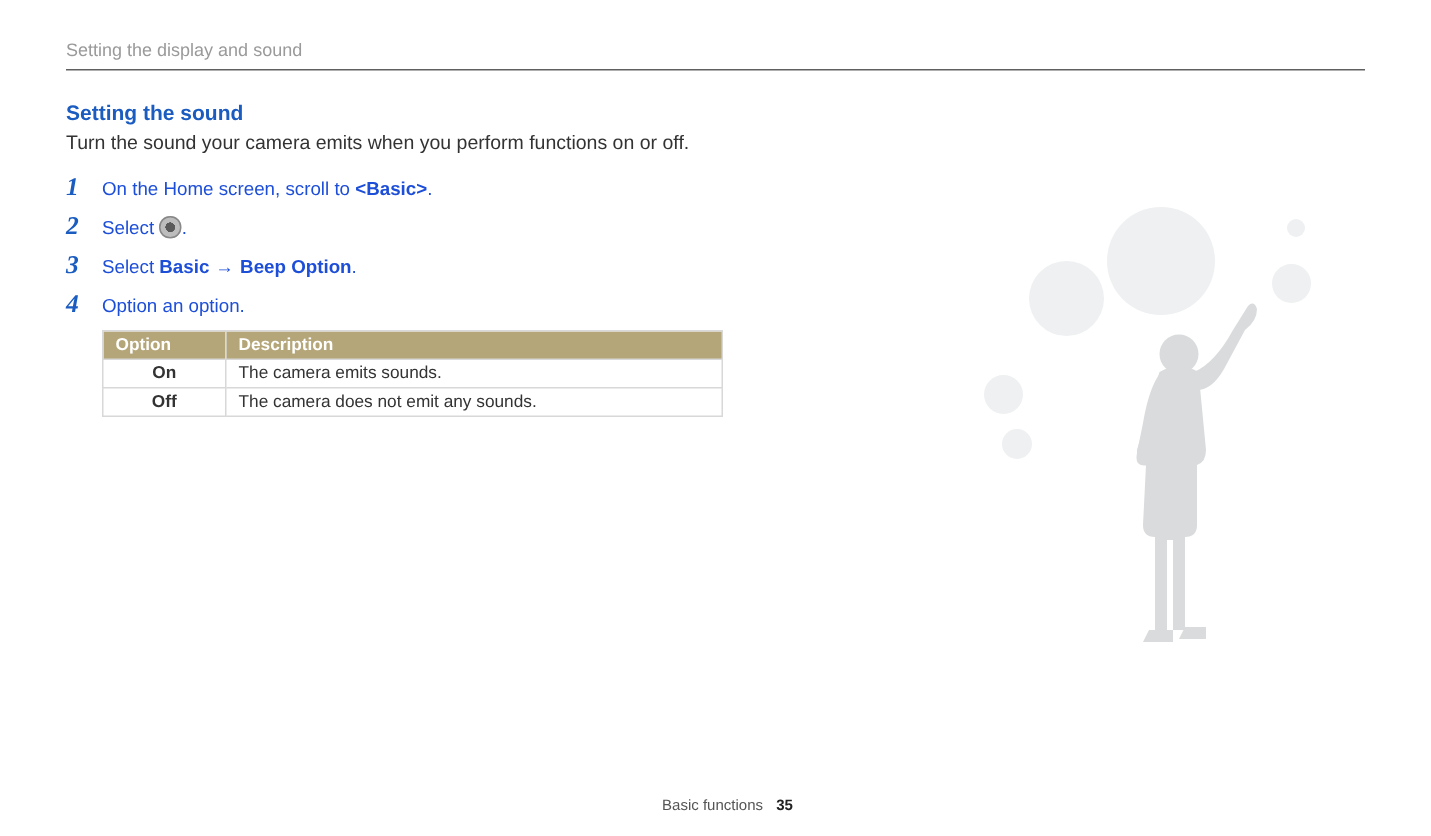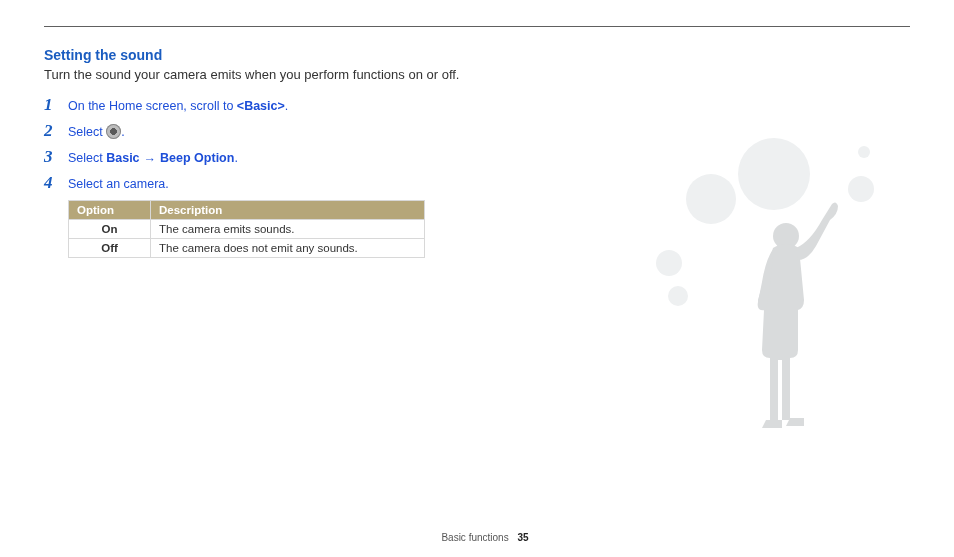--- a/index.html
+++ b/index.html
@@ -16,21 +16,21 @@
   .step-num{font-family:Georgia,"Times New Roman",serif;font-style:italic;
     color:#1a5cc0;font-weight:700;font-size:17px;width:18px;flex:0 0 18px;
     margin-right:6px;line-height:18px;}
   .step-body{flex:1;color:#1d4ed8;}
   .step-body b{font-weight:700;}
   .gear{display:inline-block;width:15px;height:15px;border-radius:50%;
     background:radial-gradient(circle,#5a5a5a 0 30%,#bdbdbd 31% 100%);
     box-shadow:0 0 0 1px #888 inset;vertical-align:-3px;}
   .arrow{margin:0 4px;}
   
-  table.opts{border-collapse:collapse;width:357px;margin:4px 0 0 24px;
+  table.opts{border-collapse:collapse;width:414px;margin:4px 0 0 24px;
     font-size:11.5px;padding-left:10px;}
   table.opts th{background:#b5a679;color:#fff;font-weight:700;text-align:left;
     padding:3px 8px;border:1px solid #d8d8d8;}
   table.opts td{padding:3px 8px;border:1px solid #d8d8d8;color:#333;}
   table.opts td.optname{font-weight:700;width:65px;text-align:center;}
   
   .footer{position:absolute;left:16px;right:0;bottom:14px;text-align:center;
     color:#555;font-size:10px;}
   .footer .pg{font-weight:700;margin-left:6px;color:#222;}
   
@@ -42,20 +42,21 @@
   .b3{width:72px;height:72px;left:118px;top:-12px;}
   .b4{width:12px;height:12px;left:238px;top:-4px;}
   .b5{width:26px;height:26px;left:228px;top:26px;}
   .b6{width:20px;height:20px;left:48px;top:136px;}
   .person{position:absolute;left:106px;top:40px;}
 </style>
 </head>
 <body>
 
 <div class="page">
+  <div class="running-head">Setting the display and sound</div>
   <hr class="head-rule">
 
   <h2 class="section-title">Setting the sound</h2>
   <p class="intro">Turn the sound your camera emits when you perform functions on or off.</p>
 
   <ol class="steps">
     <li>
       <span class="step-num">1</span>
       <span class="step-body">
         <span>On the Home screen, scroll to </span><b>&lt;Basic&gt;</b><span>.</span>
@@ -68,21 +69,21 @@
       </span>
     </li>
     <li>
       <span class="step-num">3</span>
       <span class="step-body">
         <span>Select </span><b>Basic</b><span class="arrow">→</span><b>Beep Option</b><span>.</span>
       </span>
     </li>
     <li>
       <span class="step-num">4</span>
-      <span class="step-body">Select an camera.</span>
+      <span class="step-body">Option an option.</span>
     </li>
   </ol>
 
   <table class="opts">
     <thead>
       <tr>
         <th>Option</th>
         <th>Description</th>
       </tr>
     </thead>

